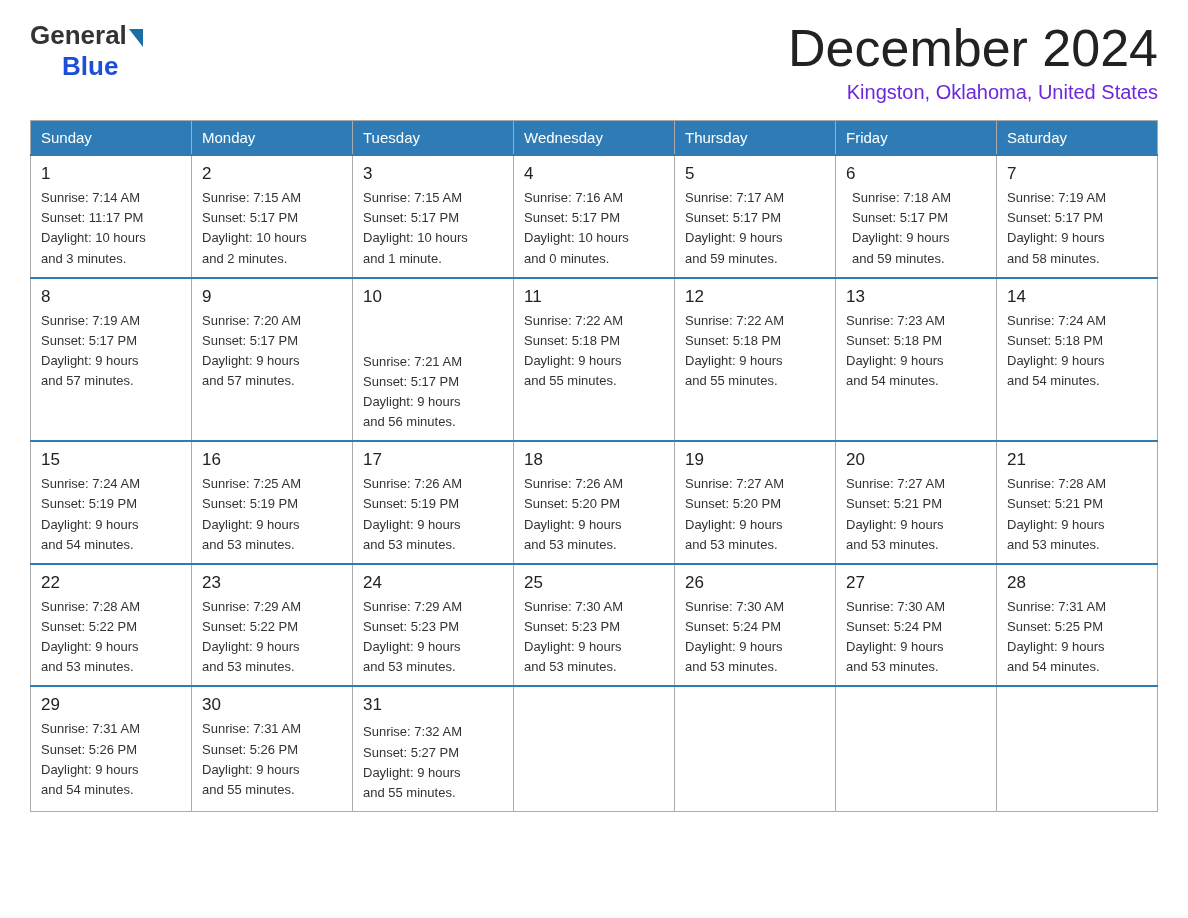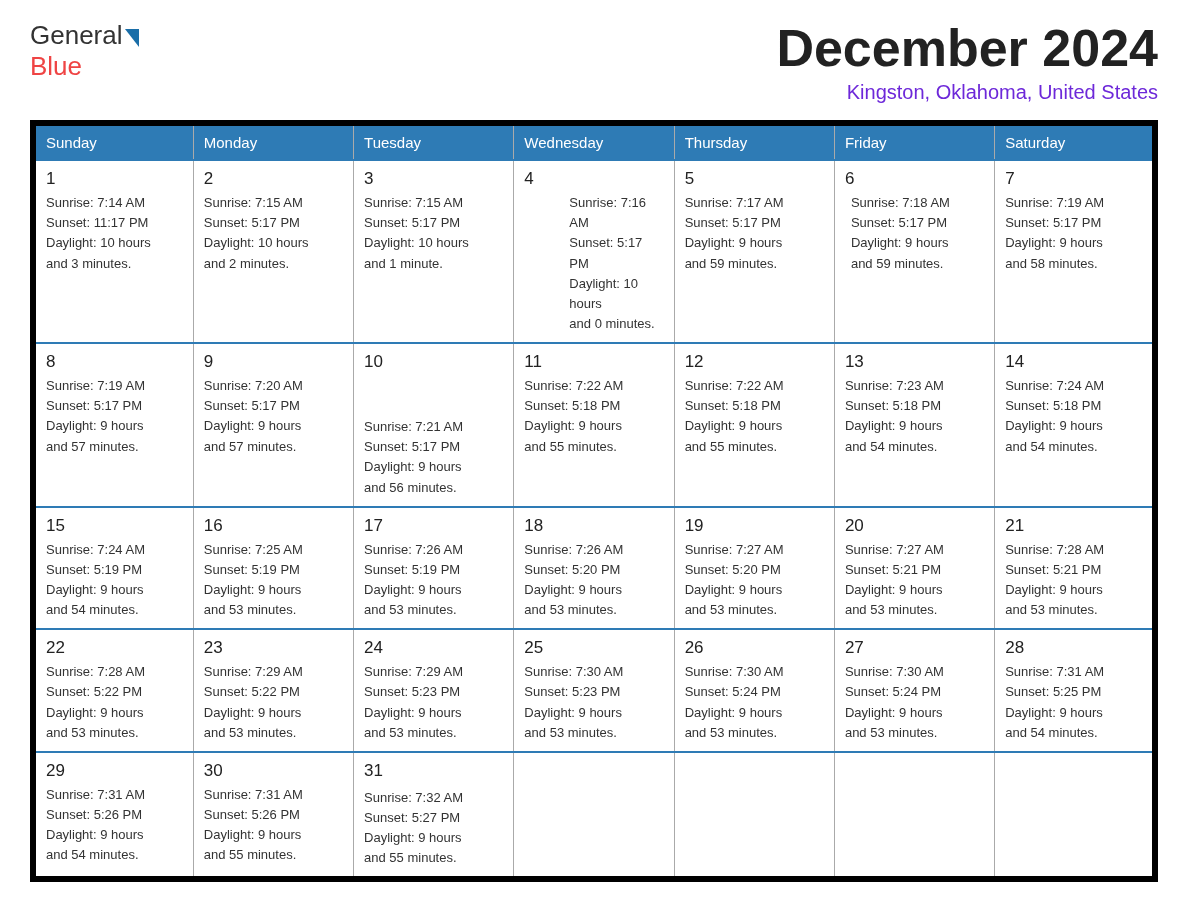--- a/index.html
+++ b/index.html
@@ -20,57 +20,58 @@
       display: flex;
       flex-direction: column;
       align-items: flex-start;
     }
     .logo-text {
       display: flex;
       align-items: center;
     }
     .logo-general {
       font-size: 26px;
-      font-weight: normal;
+      font-weight: bold;
       color: #333;
     }
     .logo-blue-arrow {
       display: inline-block;
       width: 0;
       height: 0;
       border-left: 14px solid transparent;
       border-right: 0px solid transparent;
       border-top: 18px solid #1a6ea8;
       margin-left: 2px;
       margin-top: 4px;
     }
     .logo-blue {
       font-size: 26px;
-      font-weight: normal;
-      color: #ef4444;
+      font-weight: bold;
+      color: #1d4ed8;
       margin-top: 0px;
+      margin-left: 32px;
     }
     .title-area {
       text-align: right;
     }
     .month-title {
       font-size: 52px;
-      font-weight: bold;
+      font-weight: normal;
       color: #222;
       line-height: 1.1;
     }
     .location-title {
       font-size: 20px;
       color: #6d28d9;
       margin-top: 4px;
     }
     .calendar-table {
       width: 100%;
       border-collapse: collapse;
-      border: 6px solid #000000;
+      border: 1px solid #000000;
     }
     .calendar-table th {
       background-color: #2e7bb5;
       color: #fff;
       font-size: 15px;
       font-weight: normal;
       padding: 8px 10px;
       text-align: left;
       border: 1px solid #aaa;
     }
@@ -149,21 +150,21 @@
         </td>
         <td>
           <span class="day-number">3</span>
           <div class="day-info" style="white-space: pre-line;">Sunrise: 7:15 AM
 Sunset: 5:17 PM
 Daylight: 10 hours
 and 1 minute.</div>
         </td>
         <td>
           <span class="day-number">4</span>
-          <div class="day-info" style="white-space: pre-line; margin-left: 45px;">Sunrise: 7:16 AM
+          <div class="day-info" style="white-space: pre-line;">Sunrise: 7:16 AM
 Sunset: 5:17 PM
 Daylight: 10 hours
 and 0 minutes.</div>
         </td>
         <td>
           <span class="day-number">5</span>
           <div class="day-info" style="white-space: pre-line;">Sunrise: 7:17 AM
 Sunset: 5:17 PM
 Daylight: 9 hours
 and 59 minutes.</div>

